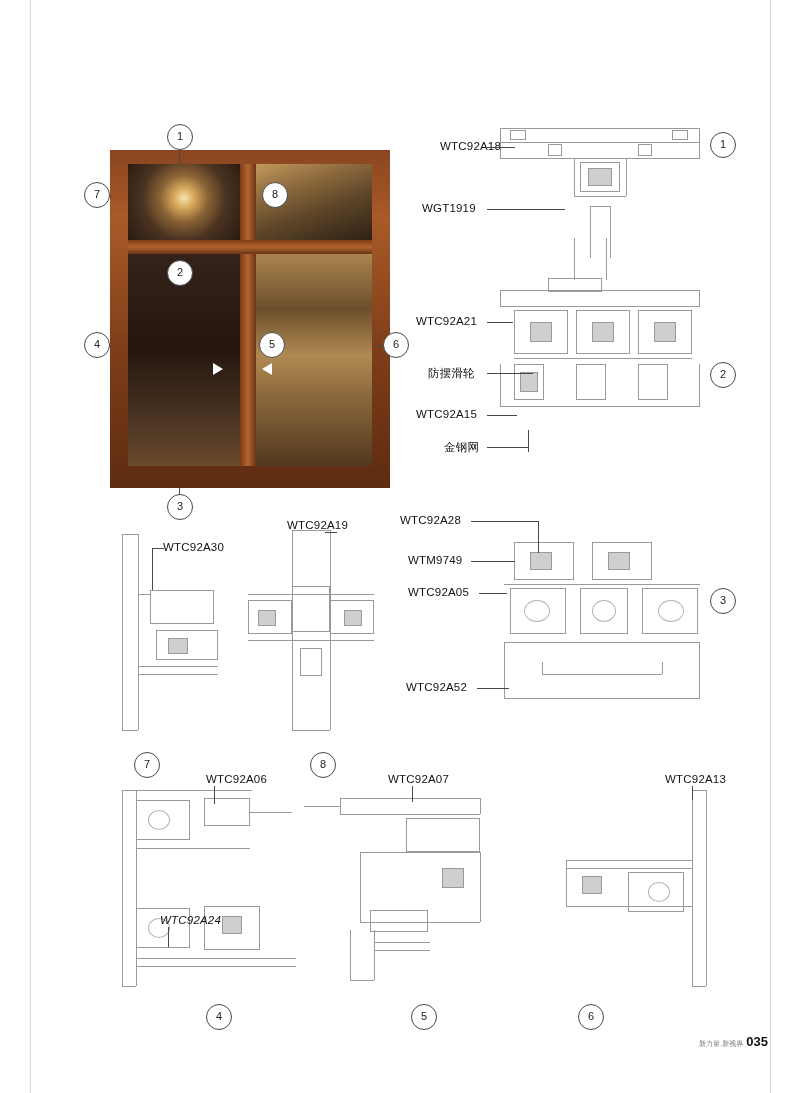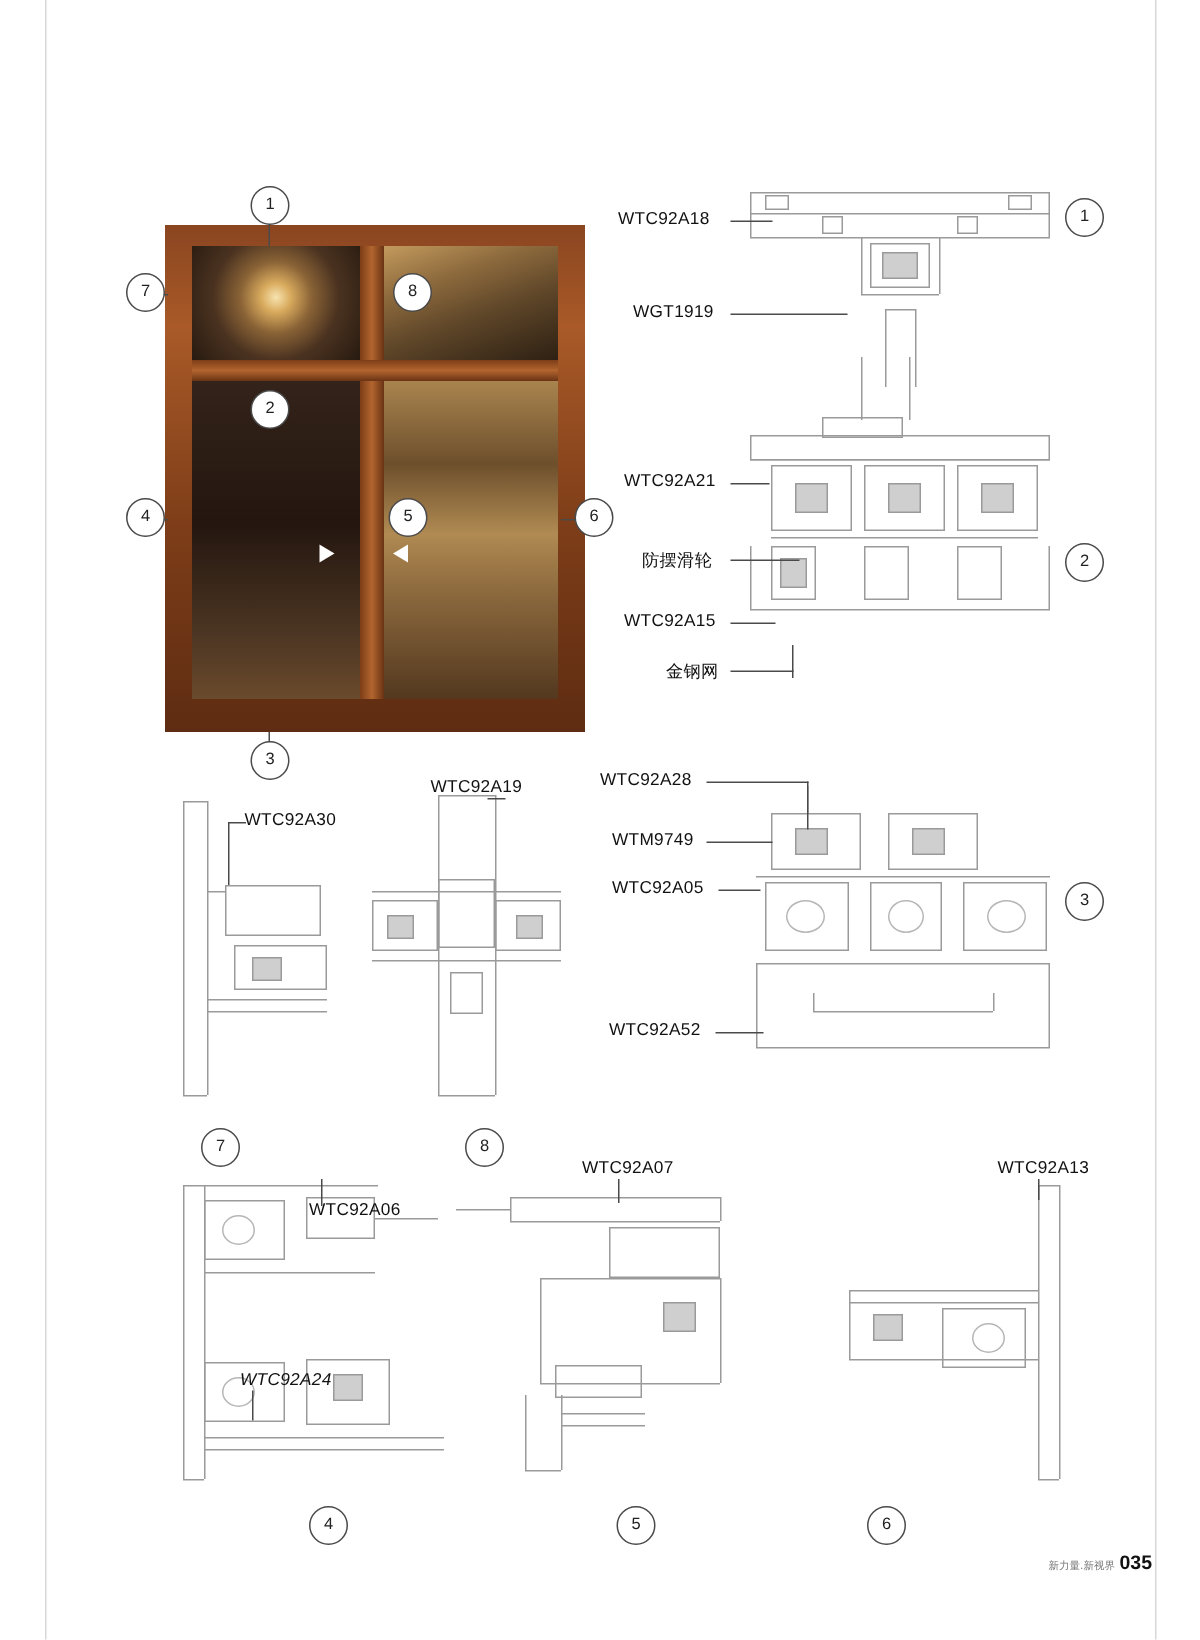--- a/index.html
+++ b/index.html
@@ -257,21 +257,21 @@
     <div class="ln lnh" style="left:140px;top:196px;width:14px;"></div>
     <div class="ln lnh" style="left:14px;top:70px;width:126px;"></div>
     <div class="ln lnh" style="left:14px;top:78px;width:126px;"></div>
     <div class="ln lnv" style="left:14px;top:70px;height:46px;"></div>
     <div class="box" style="left:76px;top:82px;width:56px;height:40px;"></div>
     <div class="boxl" style="left:96px;top:92px;width:22px;height:20px;border-radius:50%;"></div>
     <div class="boxf" style="left:30px;top:86px;width:20px;height:18px;"></div>
     <div class="ln lnh" style="left:14px;top:116px;width:126px;"></div>
   </div>
 
-  <div class="lbl" style="left:412px;top:140px;">WTC92A18</div>
+  <div class="lbl" style="left:440px;top:140px;">WTC92A18</div>
   <div class="lead lead-h" style="left:487px;top:147px;width:28px;"></div>
 
   <div class="lbl" style="left:422px;top:202px;">WGT1919</div>
   <div class="lead lead-h" style="left:487px;top:209px;width:78px;"></div>
 
   <div class="lbl" style="left:416px;top:315px;">WTC92A21</div>
   <div class="lead lead-h" style="left:487px;top:322px;width:26px;"></div>
 
   <div class="lbl lbl-cn" style="left:428px;top:366px;">防摆滑轮</div>
   <div class="lead lead-h" style="left:487px;top:373px;width:46px;"></div>
@@ -296,21 +296,21 @@
   <div class="lbl" style="left:408px;top:586px;">WTC92A05</div>
   <div class="lead lead-h" style="left:479px;top:593px;width:28px;"></div>
 
   <div class="lbl" style="left:406px;top:681px;">WTC92A52</div>
   <div class="lead lead-h" style="left:477px;top:688px;width:32px;"></div>
 
   <div class="lbl" style="left:163px;top:541px;">WTC92A30</div>
   <div class="lead lead-h" style="left:152px;top:548px;width:12px;"></div>
   <div class="lead lead-v" style="left:152px;top:548px;height:42px;"></div>
 
-  <div class="lbl" style="left:206px;top:801px;">WTC92A06</div>
+  <div class="lbl" style="left:206px;top:773px;">WTC92A06</div>
   <div class="lead lead-v" style="left:214px;top:786px;height:18px;"></div>
 
   <div class="lbl" style="left:160px;top:914px;font-style:italic;">WTC92A24</div>
   <div class="lead lead-v" style="left:168px;top:927px;height:20px;"></div>
 
   <div class="lbl" style="left:388px;top:773px;">WTC92A07</div>
   <div class="lead lead-v" style="left:412px;top:786px;height:16px;"></div>
 
   <div class="lbl" style="left:665px;top:773px;">WTC92A13</div>
   <div class="lead lead-v" style="left:692px;top:786px;height:14px;"></div>

